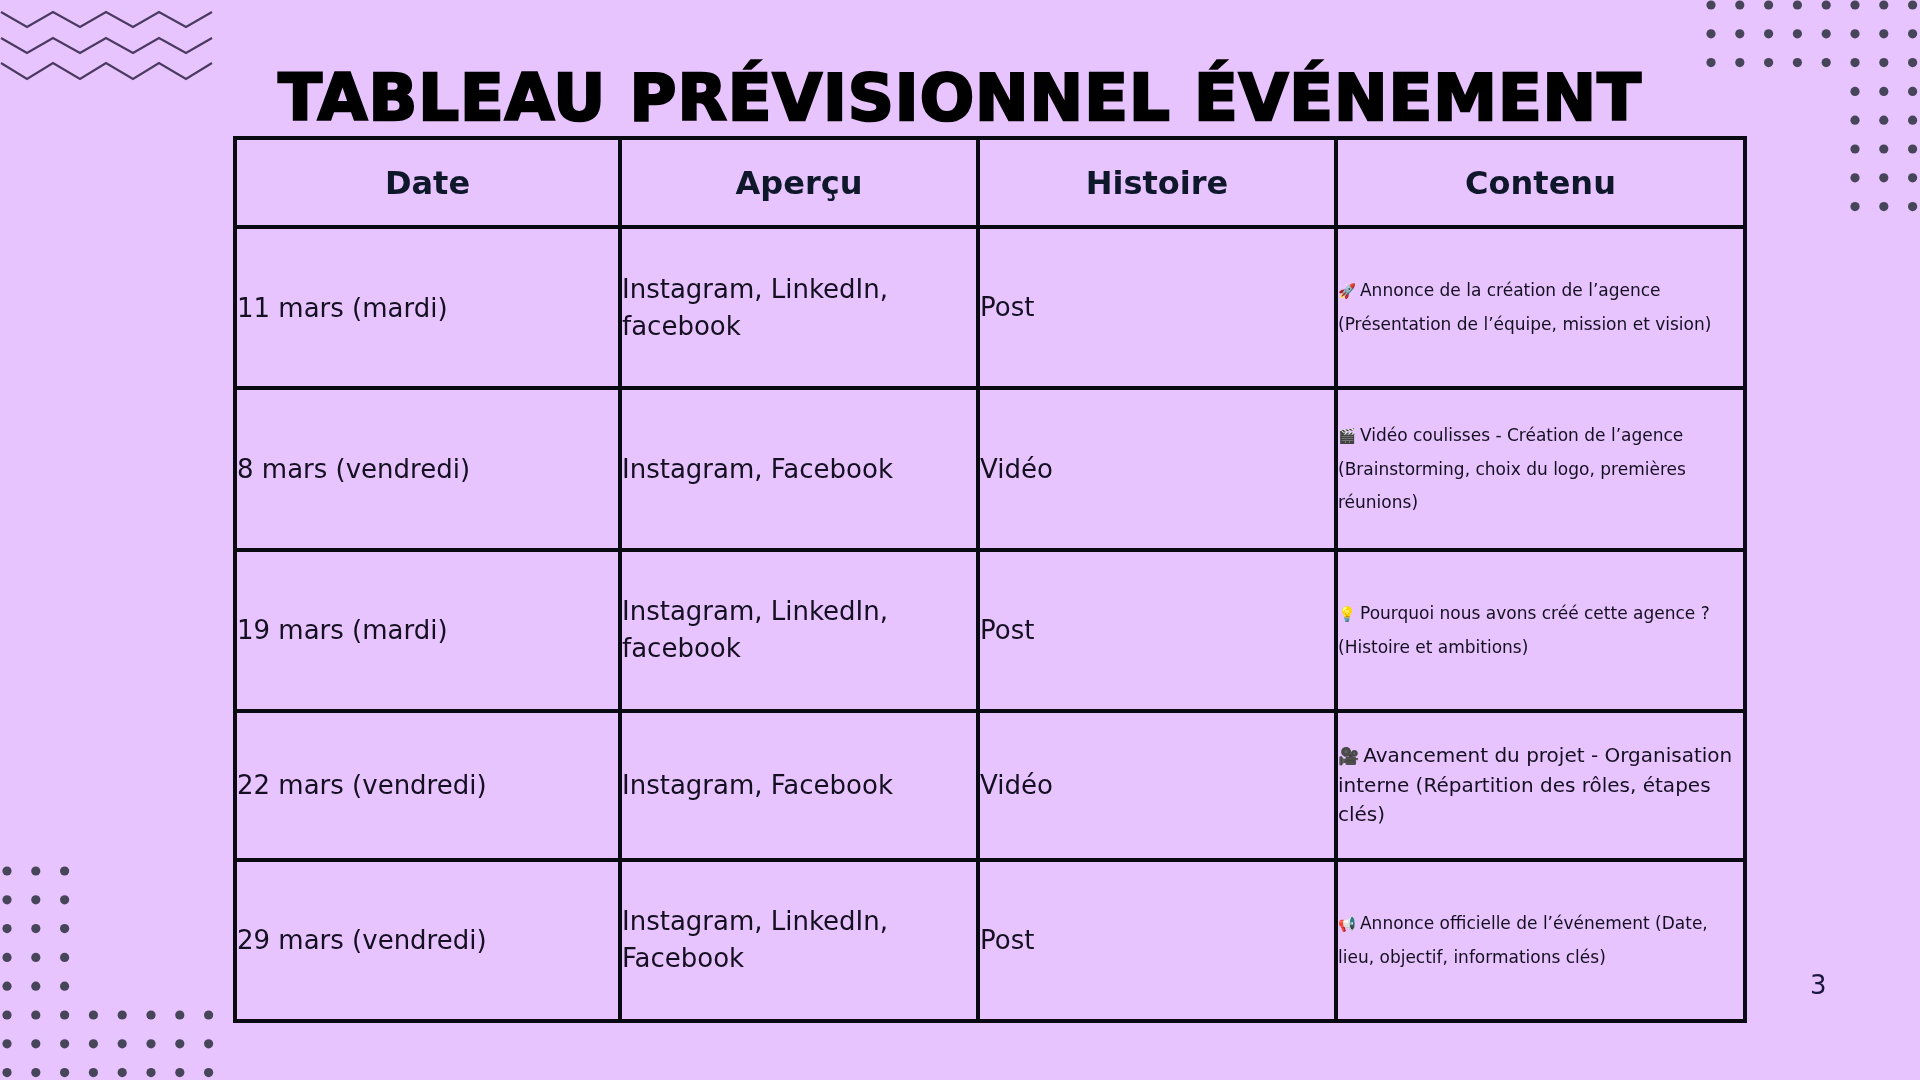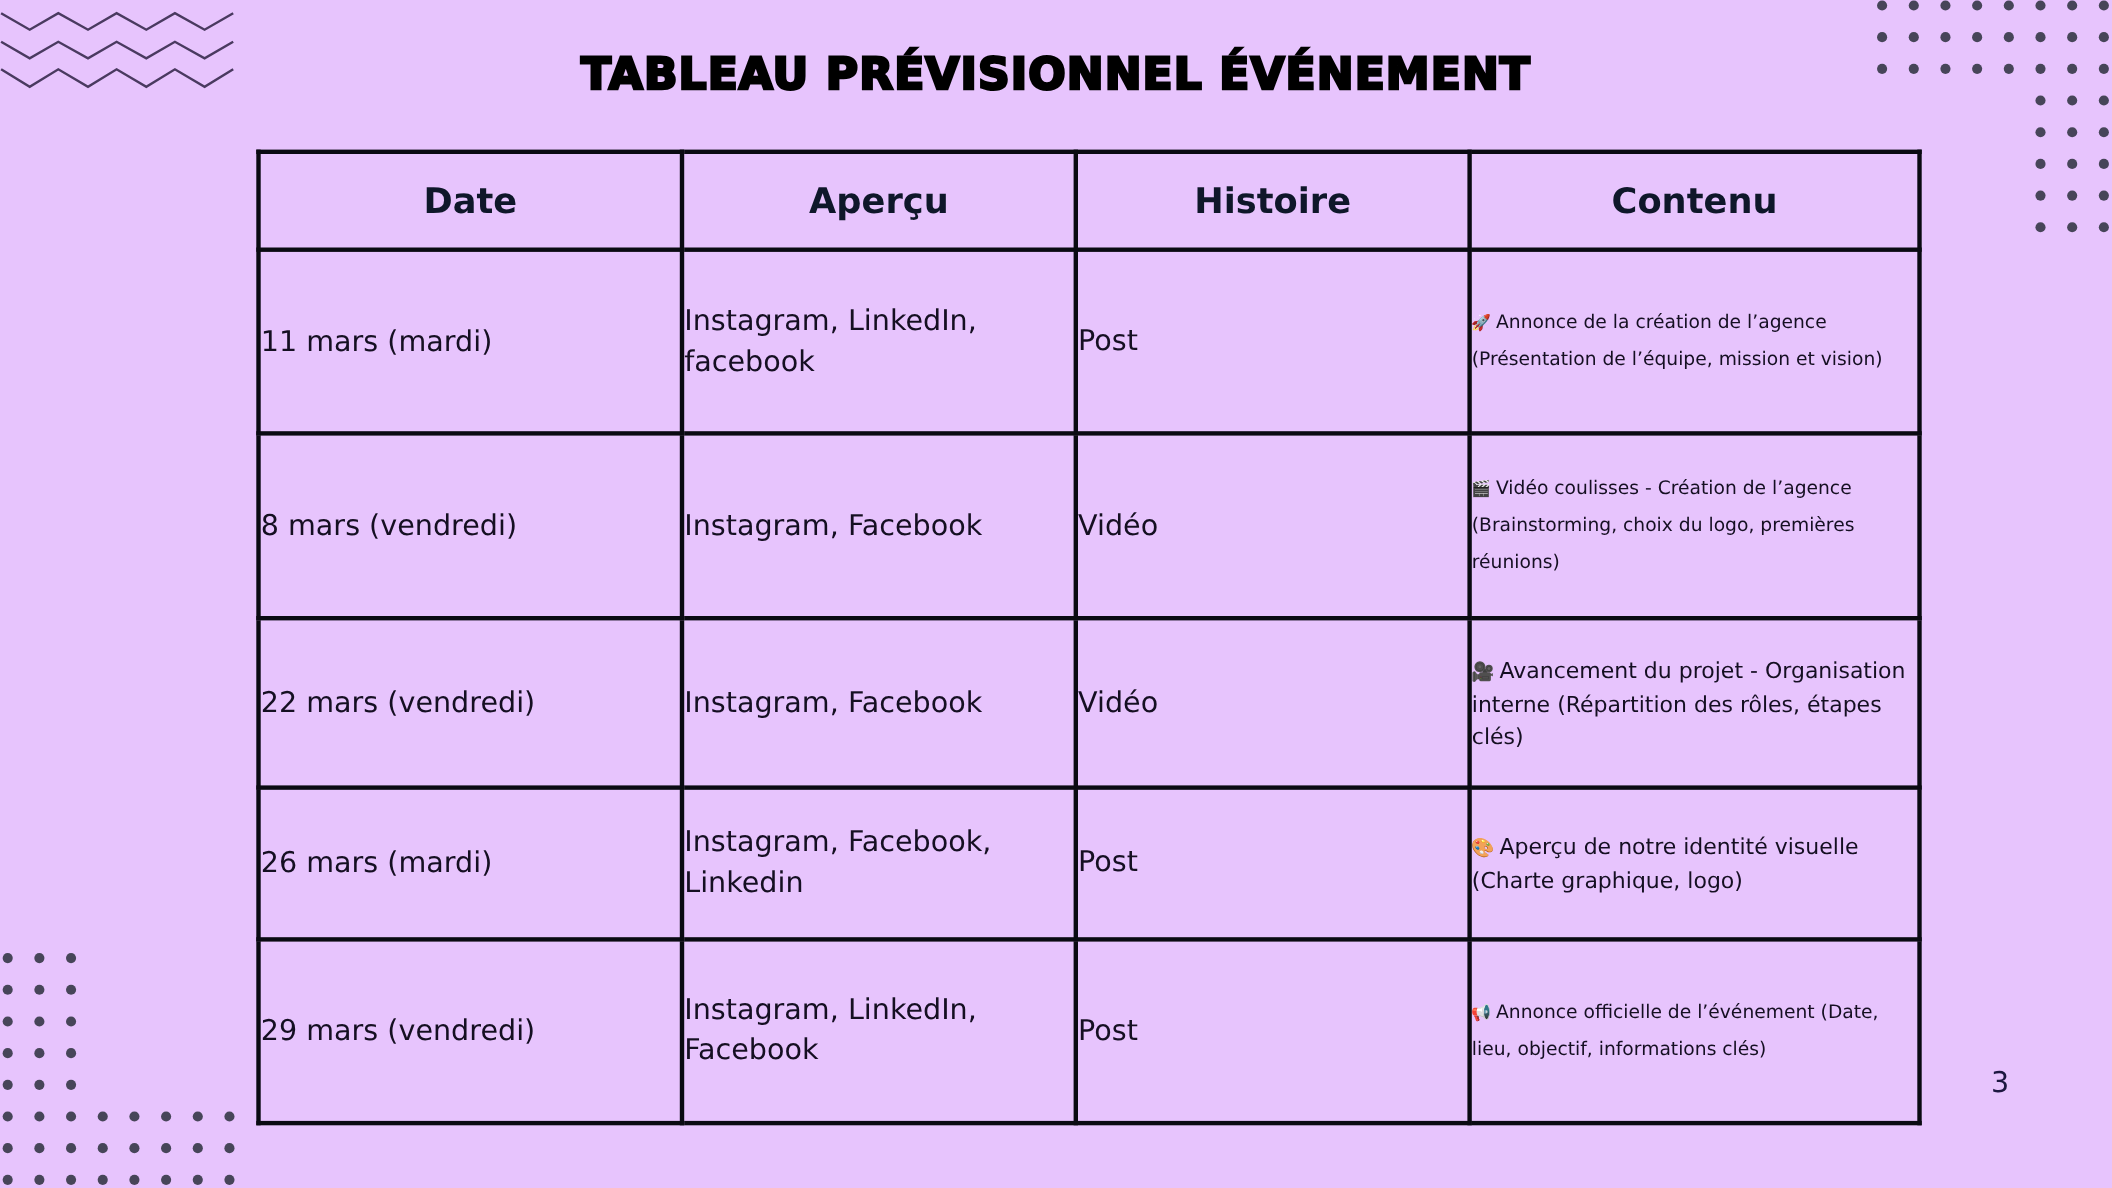--- a/index.html
+++ b/index.html
@@ -9,21 +9,21 @@
     position: relative;
     font-family: "DejaVu Sans", sans-serif;
     color: #150f22;
   }
   .zigzag { position: absolute; left: 0; top: 0; width: 216px; height: 84px; }
   .dots { position: absolute; left: 0; top: 0; width: 1920px; height: 1080px; pointer-events: none; }
   .title {
     position: absolute; left: 0; top: 18px; width: 1920px;
     text-align: center;
     font-family: "DejaVu Sans", sans-serif;
-    font-weight: 900; font-size: 40px; letter-spacing: 1px;
+    font-weight: 900; font-size: 64px; letter-spacing: 1px;
     color: #000;
     -webkit-text-stroke: 2.5px #000;
     transform: scaleY(1.0);
   }
   table.plan {
     position: absolute; left: 233px; top: 136px;
     width: 1510px; height: 887px;
     border-collapse: collapse;
     table-layout: fixed;
   }
@@ -163,31 +163,31 @@
       <td class="media">Instagram, LinkedIn, facebook</td>
       <td class="support">Post</td>
       <td class="content"><span class="emoji">🚀</span><span>Annonce de la création de l’agence (Présentation de l’équipe, mission et vision)</span></td>
     </tr>
     <tr style="height:139px">
       <td class="date">8 mars (vendredi)</td>
       <td class="media">Instagram, Facebook</td>
       <td class="support">Vidéo</td>
       <td class="content"><span class="emoji">🎬</span><span>Vidéo coulisses - Création de l’agence (Brainstorming, choix du logo, premières réunions)</span></td>
     </tr>
+    <tr style="height:139px">
+      <td class="date">19 mars (mardi)</td>
+      <td class="media">Instagram, LinkedIn, facebook</td>
+      <td class="support">Post</td>
+      <td class="content"><span class="emoji">💡</span><span>Pourquoi nous avons créé cette agence ? (Histoire et ambitions)</span></td>
+    </tr>
     <tr style="height:128px">
       <td class="date">22 mars (vendredi)</td>
       <td class="media">Instagram, Facebook</td>
       <td class="support">Vidéo</td>
       <td class="content small"><span class="emoji">🎥</span><span>Avancement du projet - Organisation interne (Répartition des rôles, étapes clés)</span></td>
-    </tr>
-    <tr style="height:114px">
-      <td class="date">26 mars (mardi)</td>
-      <td class="media">Instagram, Facebook, Linkedin</td>
-      <td class="support">Post</td>
-      <td class="content small"><span class="emoji">🎨</span><span>Aperçu de notre identité visuelle (Charte graphique, logo)</span></td>
     </tr>
     <tr style="height:139px">
       <td class="date">29 mars (vendredi)</td>
       <td class="media">Instagram, LinkedIn, Facebook</td>
       <td class="support">Post</td>
       <td class="content"><span class="emoji">📢</span><span>Annonce officielle de l’événement (Date, lieu, objectif, informations clés)</span></td>
     </tr>
   </tbody>
 </table>
 

